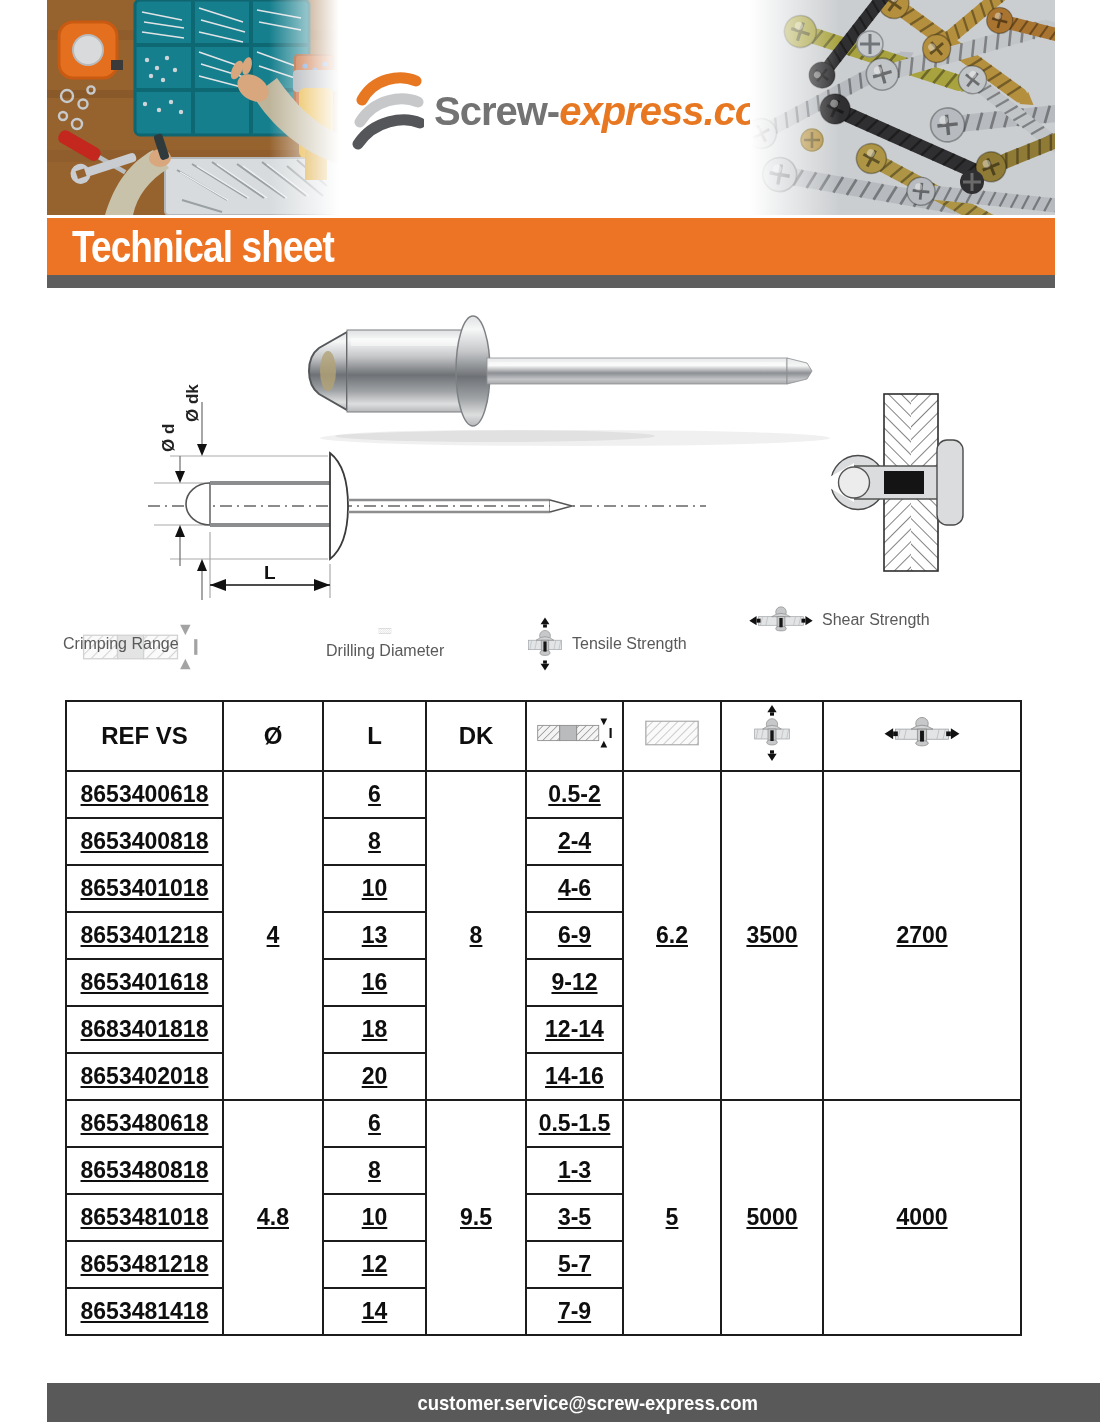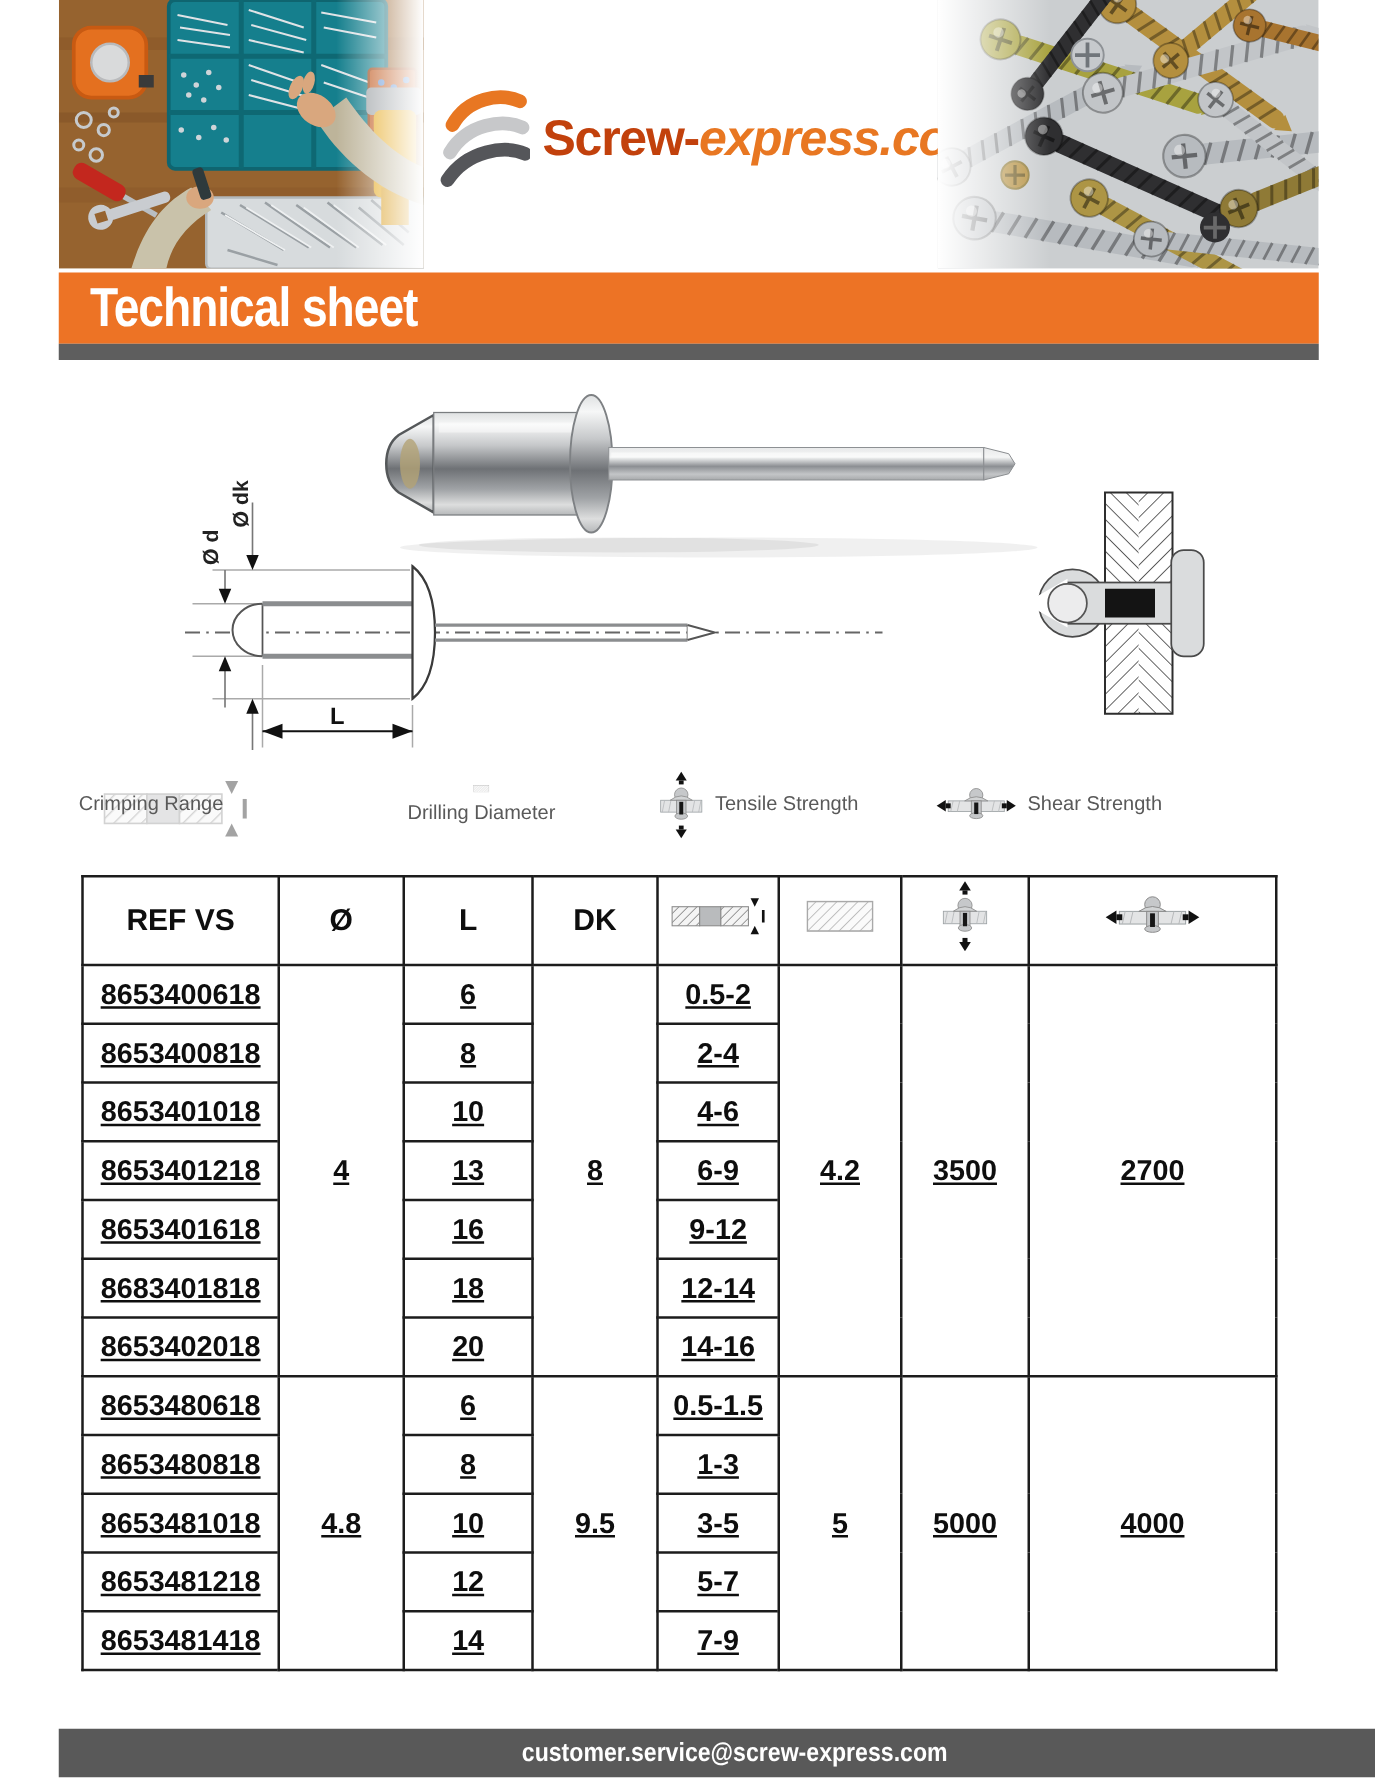--- a/index.html
+++ b/index.html
@@ -4,21 +4,21 @@
 <style>
   html,body{margin:0;padding:0;background:#fff;}
   body{width:1100px;height:1422px;position:relative;overflow:hidden;
        font-family:"Liberation Sans",sans-serif;color:#111;}
   .abs{position:absolute;}
 
   
   .photo{position:absolute;top:0;height:215px;overflow:hidden;}
   .logo{position:absolute;left:352px;top:64px;height:94px;display:flex;align-items:center;}
   .logo-text{font-size:40px;font-weight:bold;letter-spacing:-1px;margin-left:10px;white-space:nowrap;}
-  .logo-p1{color:#c2410c;}
+  .logo-p1{color:#737373;}
   .logo-p2{color:#E87722;font-style:italic;}
 
   
   .banner{position:absolute;left:47px;top:218px;width:1008px;height:57px;background:#ED7325;
           display:flex;align-items:center;}
   .banner span{display:inline-block;transform:scaleX(.84);color:#fff;font-size:44px;font-weight:bold;letter-spacing:-1px;}
   .banner-strip{position:absolute;left:47px;top:275px;width:1008px;height:13px;background:#5e5e5e;}
 
   
   .legend-item{position:absolute;display:flex;align-items:center;gap:8px;color:#595959;font-size:16px;}
@@ -332,21 +332,21 @@
       <use href="#sym-drill"></use>
     </svg>
   <span>Drilling Diameter</span>
 </div>
 <div class="legend-item" style="left:526px;top:612px;height:64px;">
   <svg width="38" height="58" viewBox="0 0 60 88">
       <use href="#sym-joint-v"></use>
     </svg>
   <span>Tensile Strength</span>
 </div>
-<div class="legend-item" style="left:748px;top:620px;height:48px;">
+<div class="legend-item" style="left:748px;top:596px;height:48px;">
   <svg width="66" height="40" viewBox="0 0 100 58">
       <use href="#sym-joint-h"></use>
     </svg>
   <span>Shear Strength</span>
 </div>
 
 <div class="table-wrap">
   <table class="spec">
     <colgroup>
       <col style="width:157px">
@@ -386,21 +386,21 @@
         </th>
       </tr>
     </thead>
     <tbody>
         <tr>
           <td>8653400618</td>
           <td rowspan="7">4</td>
           <td>6</td>
           <td rowspan="7">8</td>
           <td>0.5-2</td>
-          <td rowspan="7">4.2</td>
+          <td rowspan="7">6.2</td>
           <td rowspan="7">3500</td>
           <td rowspan="7">2700</td>
         </tr>
         <tr>
           <td>8653400818</td>
           <td>8</td>
           <td>2-4</td>
         </tr>
         <tr>
           <td>8653401018</td>

